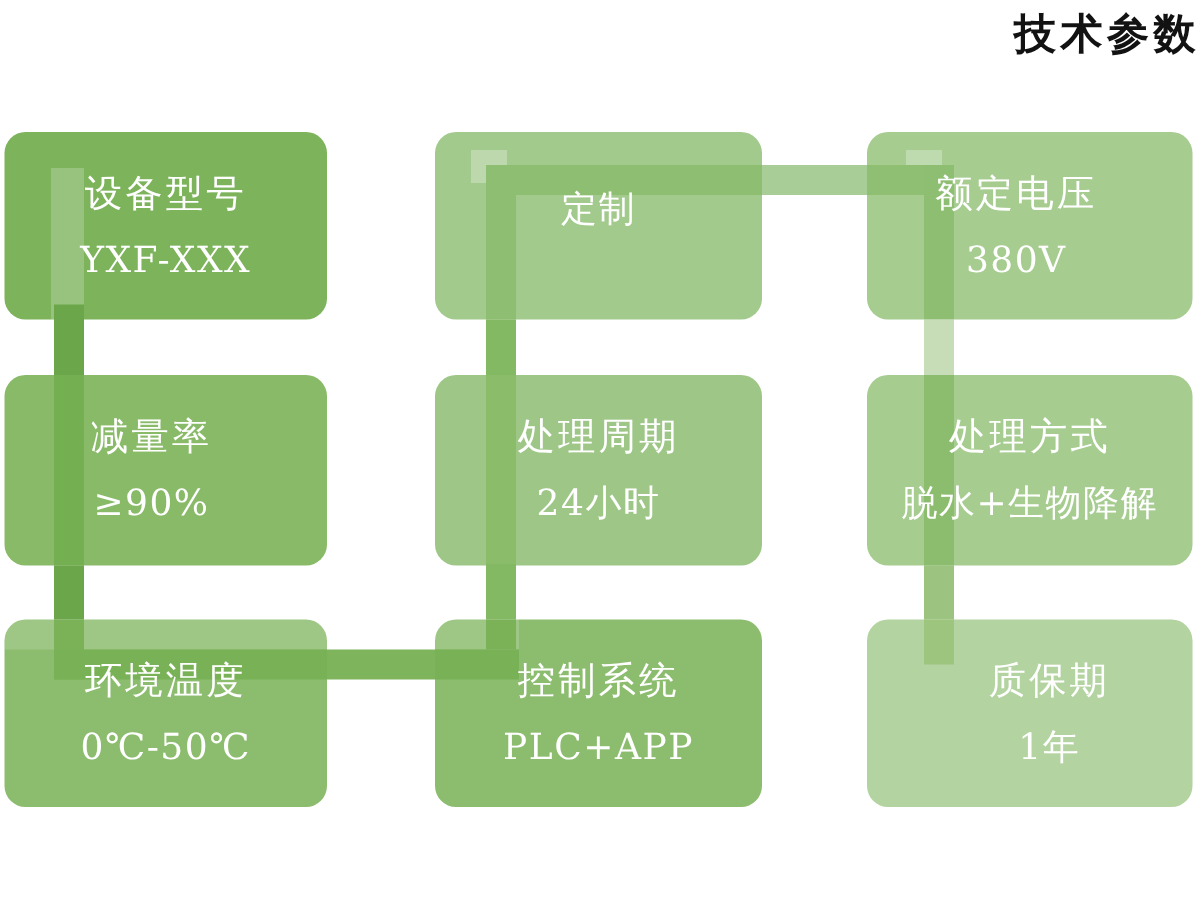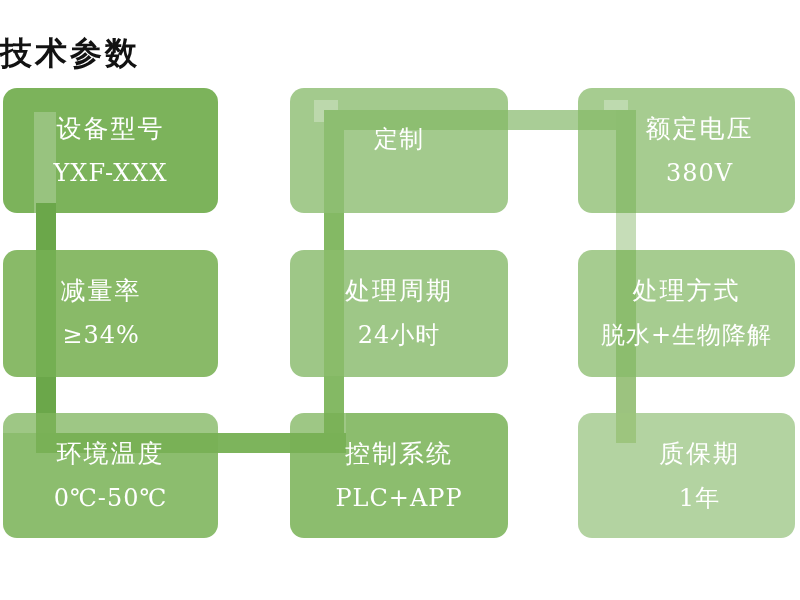--- a/index.html
+++ b/index.html
@@ -12,25 +12,25 @@
     font-family: "DejaVu Sans", sans-serif;
   }
   #slide {
     position: relative;
     width: 800px;
     height: 600px;
     background: #ffffff;
   }
   #slide-title {
     position: absolute;
-    top: 32px;
+    top: 4px;
     left: 0;
     width: 100%;
-    text-align: left;
-    font-size: 32px;
+    text-align: right;
+    font-size: 28px;
     font-weight: 600;
     letter-spacing: 3px;
     color: #121212;
     font-family: "DejaVu Sans", "Liberation Sans", sans-serif;
     z-index: 4;
   }
   .layer { position: absolute; inset: 0; }
   #boxes-layer { z-index: 1; }
   #pipe-layer  { z-index: 2; }
   #text-layer  { z-index: 3; }
@@ -105,27 +105,27 @@
       <div class="pipe-seg" style="left: 616px; top: 413px; width: 20px; height: 30px; background: rgb(157, 197, 126);"></div>
     </div>
   <div id="text-layer" class="layer">
       <div class="param-text" style="left: 3px; top: 88px; width: 215px; height: 125px;">
         <div class="param-label">设备型号</div>
         <div class="param-value">YXF-XXX</div>
       </div>
       <div class="param-text" style="left: 290px; top: 88px; width: 218px; height: 125px;">
         <div class="param-value">定制</div>
       </div>
-      <div class="param-text" style="left: 600px; top: 88px; width: 199px; height: 125px;">
+      <div class="param-text" style="left: 578px; top: 88px; width: 199px; height: 125px;">
         <div class="param-label">额定电压</div>
         <div class="param-value">380V</div>
       </div>
       <div class="param-text" style="left: 3px; top: 250px; width: 196px; height: 127px;">
         <div class="param-label">减量率</div>
-        <div class="param-value">≥34%</div>
+        <div class="param-value">≥90%</div>
       </div>
       <div class="param-text" style="left: 290px; top: 250px; width: 218px; height: 136px;">
         <div class="param-label">处理周期</div>
         <div class="param-value">24小时</div>
       </div>
       <div class="param-text" style="left: 578px; top: 250px; width: 217px; height: 127px;">
         <div class="param-label">处理方式</div>
         <div class="param-value">脱水+生物降解</div>
       </div>
       <div class="param-text" style="left: 3px; top: 413px; width: 215px; height: 104px;">

